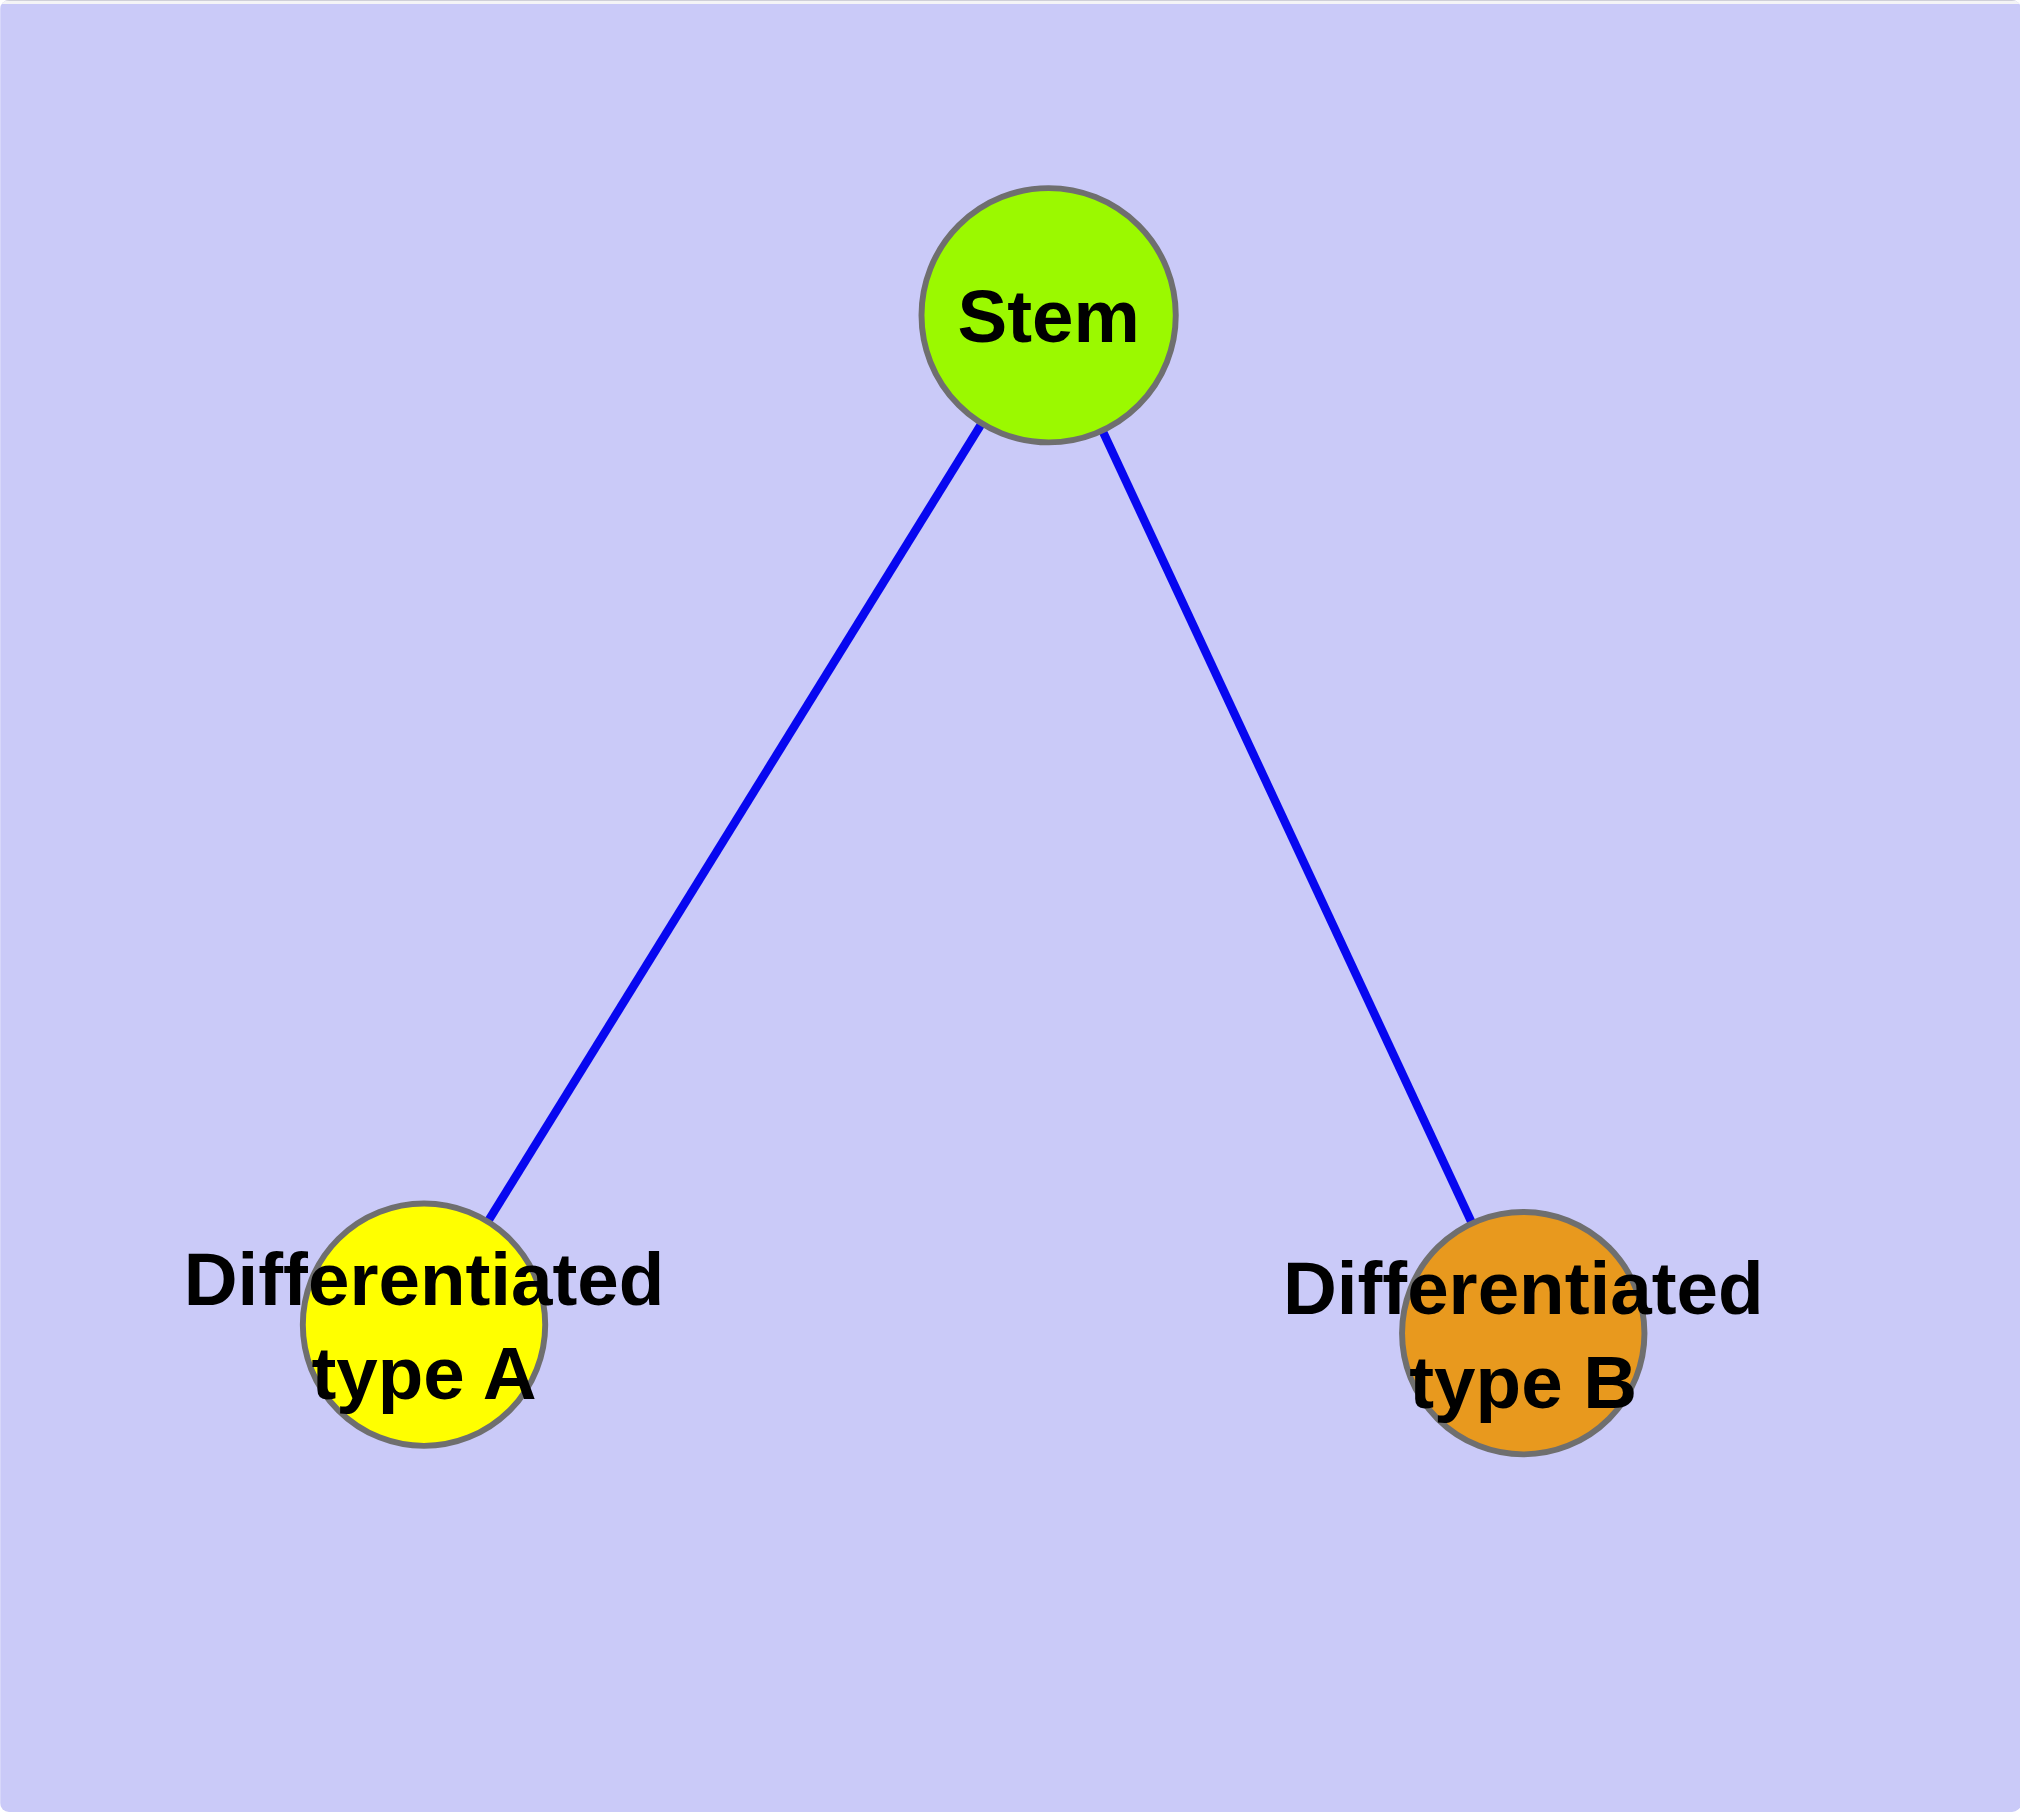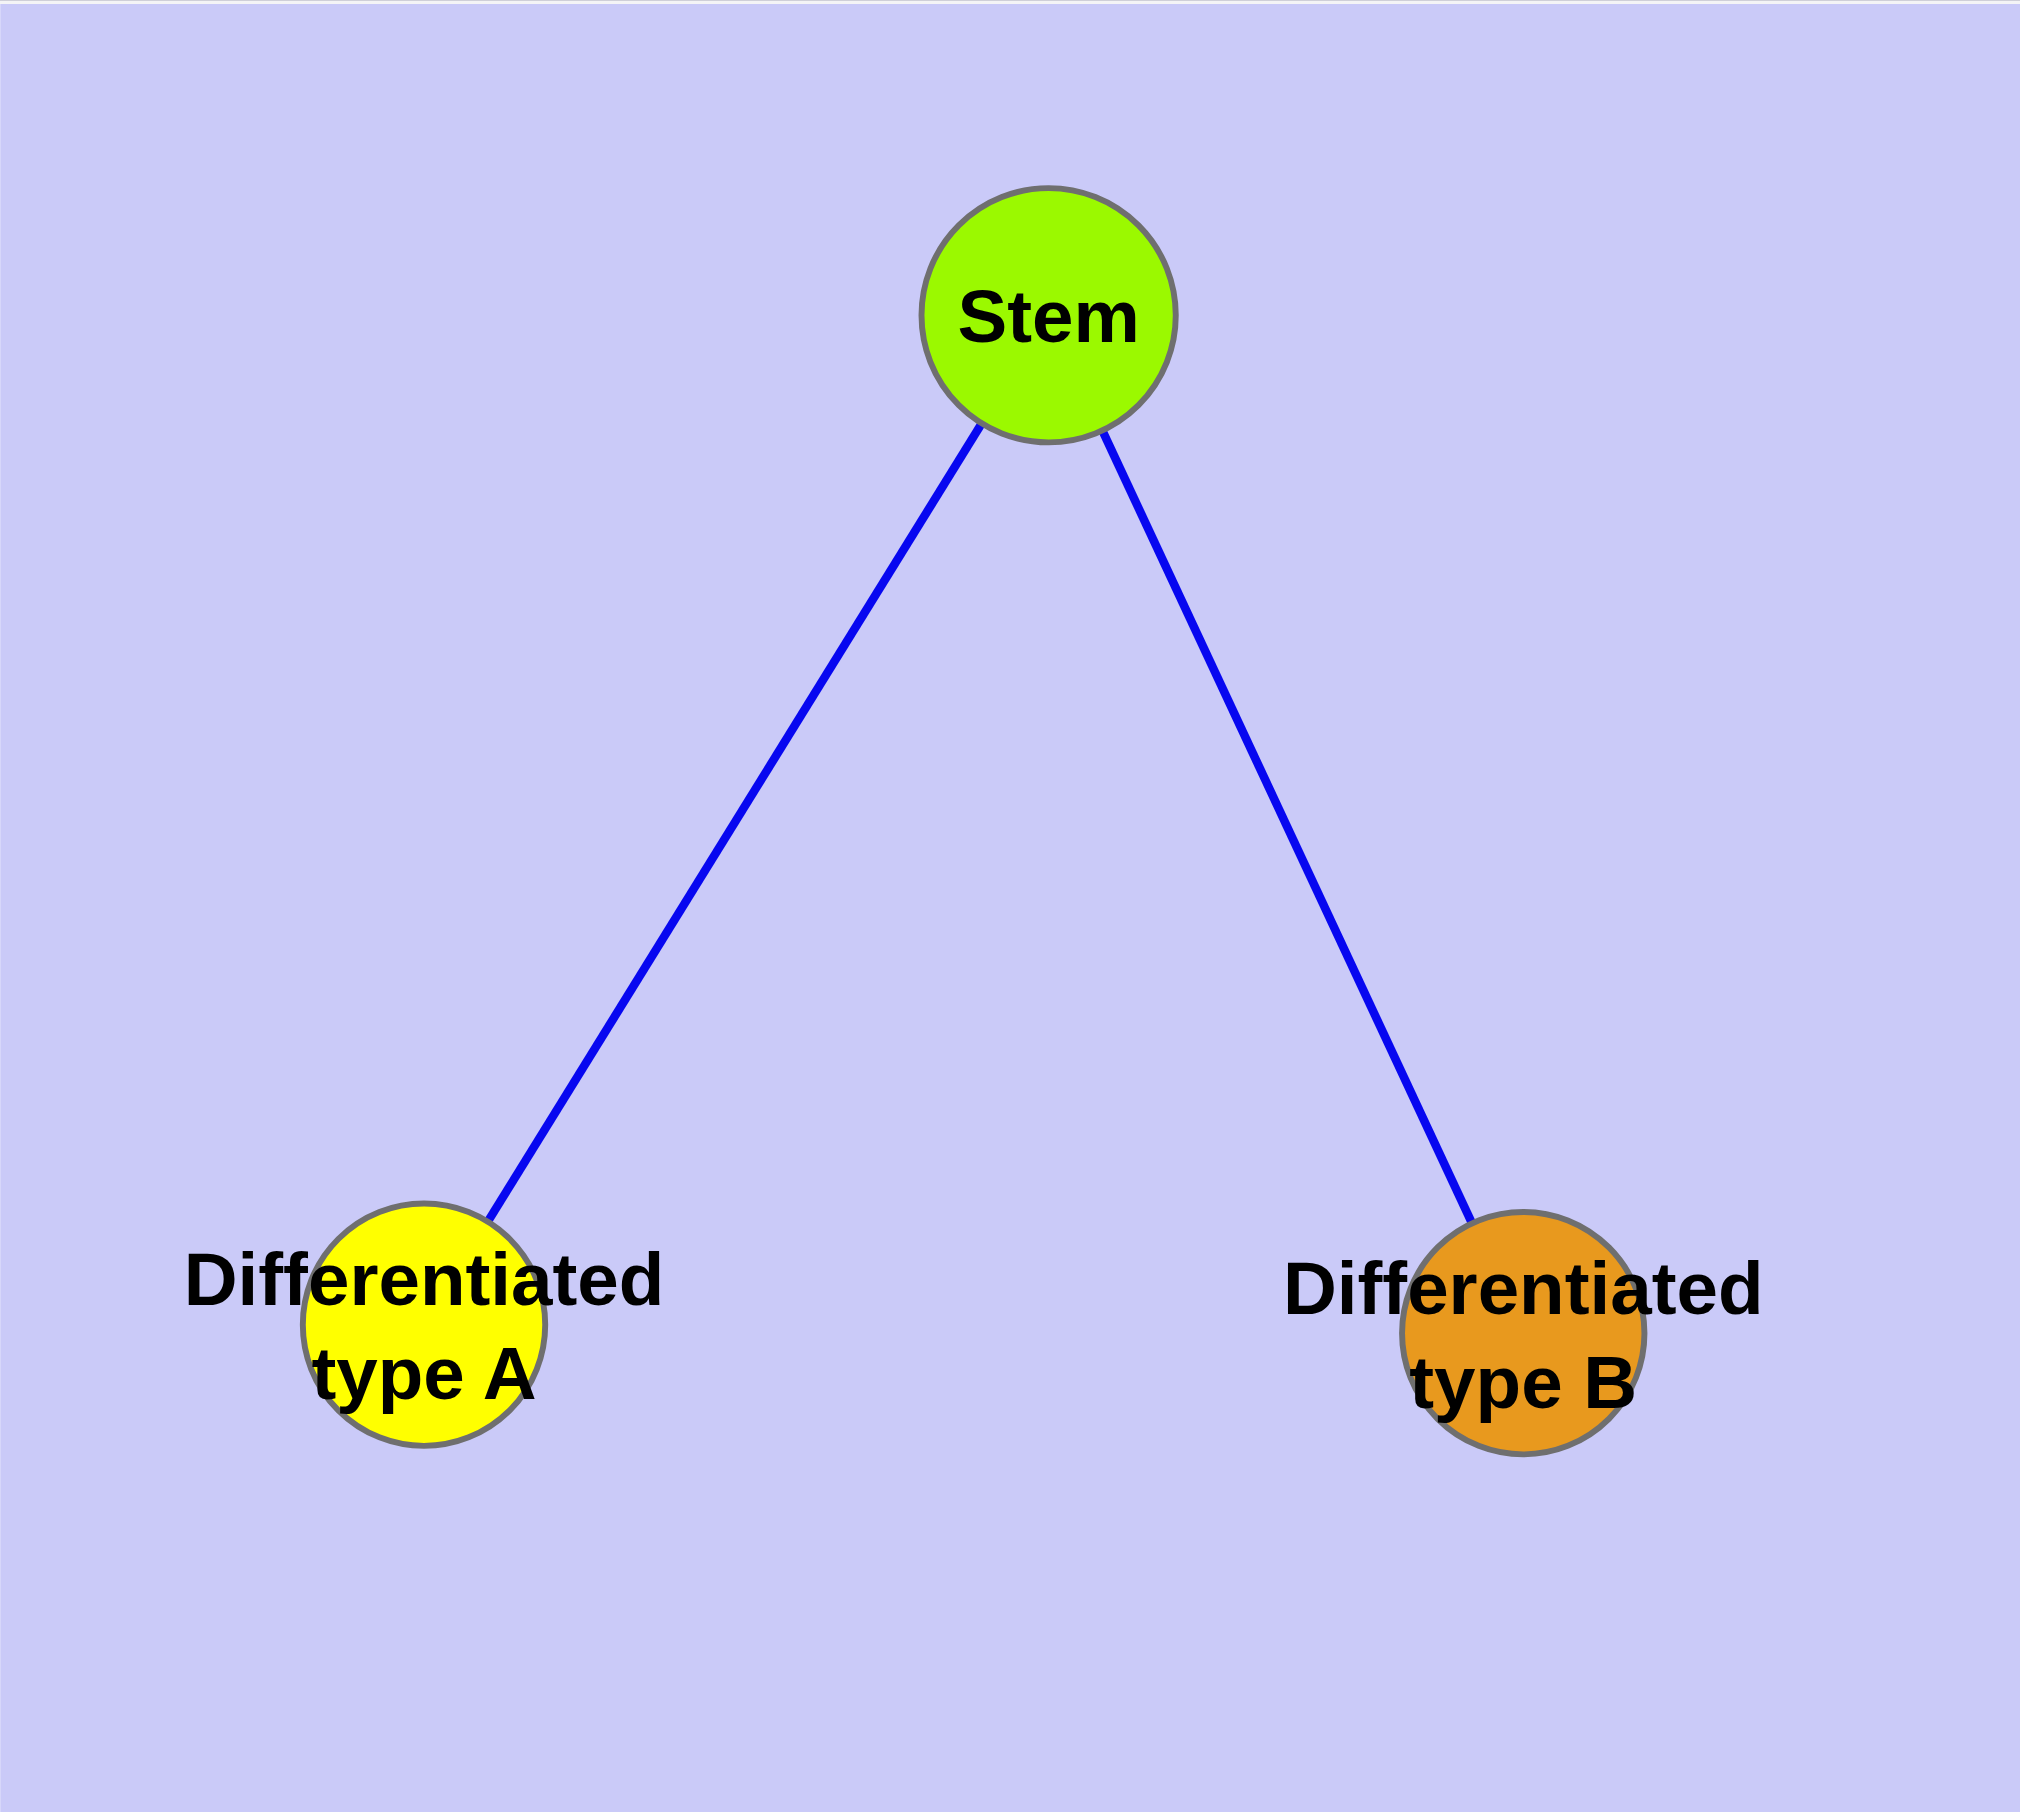--- a/index.html
+++ b/index.html
@@ -6,20 +6,21 @@
     margin: 0;
     padding: 0;
     background: #ffffff;
   }
   .stage {
     position: relative;
     width: 2021px;
     height: 1812px;
     overflow: hidden;
     font-family: "Liberation Sans", sans-serif;
+    border-radius: 9px;
   }
   .top-strip {
     position: absolute;
     top: 0; left: 0; right: 0;
     height: 4.2px;
     background: #f4f4f6;
     border-top: 0.8px solid #cfcfd8;
     box-sizing: border-box;
     z-index: 2;
   }

